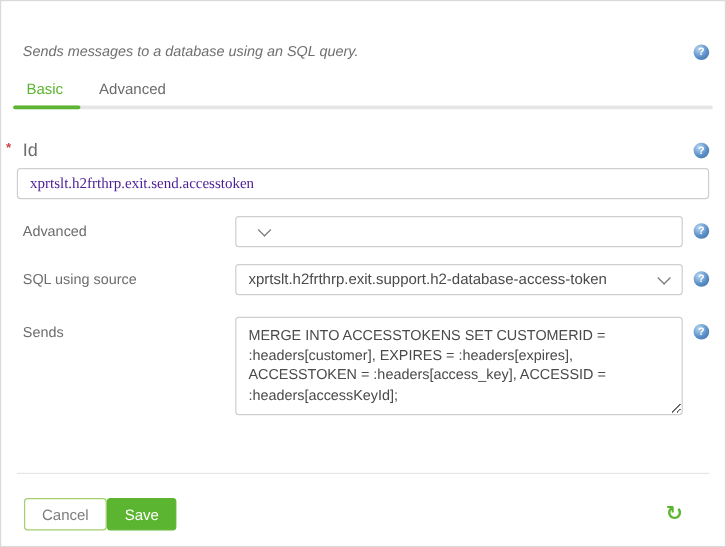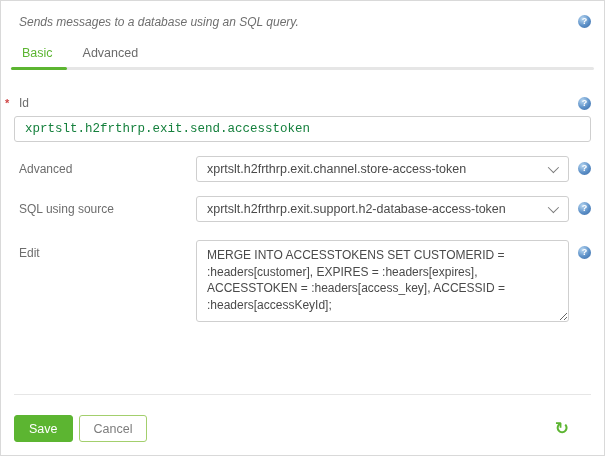--- a/index.html
+++ b/index.html
@@ -34,22 +34,23 @@
     font-size: 15px;
     color: #4a4a4a;
     cursor: pointer;
     line-height: 1;
     font-weight: bold;
     font-family: "DejaVu Sans", sans-serif;
   }
   
   .dialog-body { padding: 0 13px; }
   .desc-row {
-    margin-top: 14px;
-    display: flex;
+    margin-top: 35px;
+    display: flex;
+    align-items: center;
     justify-content: space-between;
   }
   .desc-text {
     font-style: italic;
     font-size: 12px;
     color: #6f6f6f;
     padding-left: 5px;
   }
   .help-icon {
     width: 13px;
@@ -112,34 +113,34 @@
   }
   .required-marker {
     position: absolute;
     left: -9px;
     top: 1px;
     color: #cf4444;
     font-size: 11px;
     font-weight: bold;
   }
   .field-label {
-    font-size: 12px;
+    font-size: 15px;
     color: #6d6d6d;
     padding-left: 5px;
   }
   .text-input {
     margin-top: 6px;
     width: 100%;
     height: 26px;
     border: 1px solid #cfcfcf;
     border-radius: 3px;
     padding: 0 10px;
-    font-family: Liberation Mono, monospace;
+    font-family: Liberation Serif, serif;
     font-size: 12.5px;
-    color: #15803d;
+    color: #4c1d95;
     outline: none;
   }
   
   .form-row {
     display: flex;
     align-items: flex-start;
     margin-top: 14px;
   }
   .form-row.query-row { margin-top: 18px; }
   .form-label {
@@ -255,47 +256,46 @@
       <span class="required-marker">*</span>
       <span class="field-label">Id</span>
       <span class="help-icon id-row-help">?</span>
     </div>
     <input class="text-input" type="text" value="xprtslt.h2frthrp.exit.send.accesstoken" style="">
 
     <div class="form-row">
       <span class="form-label">Advanced</span>
       <div class="control-col">
         <div class="select-box">
-          <span class="select-value">xprtslt.h2frthrp.exit.channel.store-access-token</span>
           <span class="chevron"></span>
         </div>
       </div>
       <span class="help-icon row-help">?</span>
     </div>
 
     <div class="form-row">
       <span class="form-label">SQL using source</span>
       <div class="control-col">
         <div class="select-box">
           <span class="select-value">xprtslt.h2frthrp.exit.support.h2-database-access-token</span>
           <span class="chevron"></span>
         </div>
       </div>
       <span class="help-icon row-help">?</span>
     </div>
 
     <div class="form-row query-row">
-      <span class="form-label">Edit</span>
+      <span class="form-label">Sends</span>
       <div class="control-col">
         <textarea class="textarea" style="">MERGE INTO ACCESSTOKENS SET CUSTOMERID = :headers[customer], EXPIRES = :headers[expires], ACCESSTOKEN = :headers[access_key], ACCESSID = :headers[accessKeyId];</textarea>
       </div>
       <span class="help-icon row-help">?</span>
     </div>
 
   </div>
 
   <div class="dialog-footer">
+    <button class="btn btn-cancel">Cancel</button>
     <button class="btn btn-save">Save</button>
-    <button class="btn btn-cancel">Cancel</button>
     <span class="refresh-icon">↻</span>
   </div>
 
 </div>
 
 </body></html>

